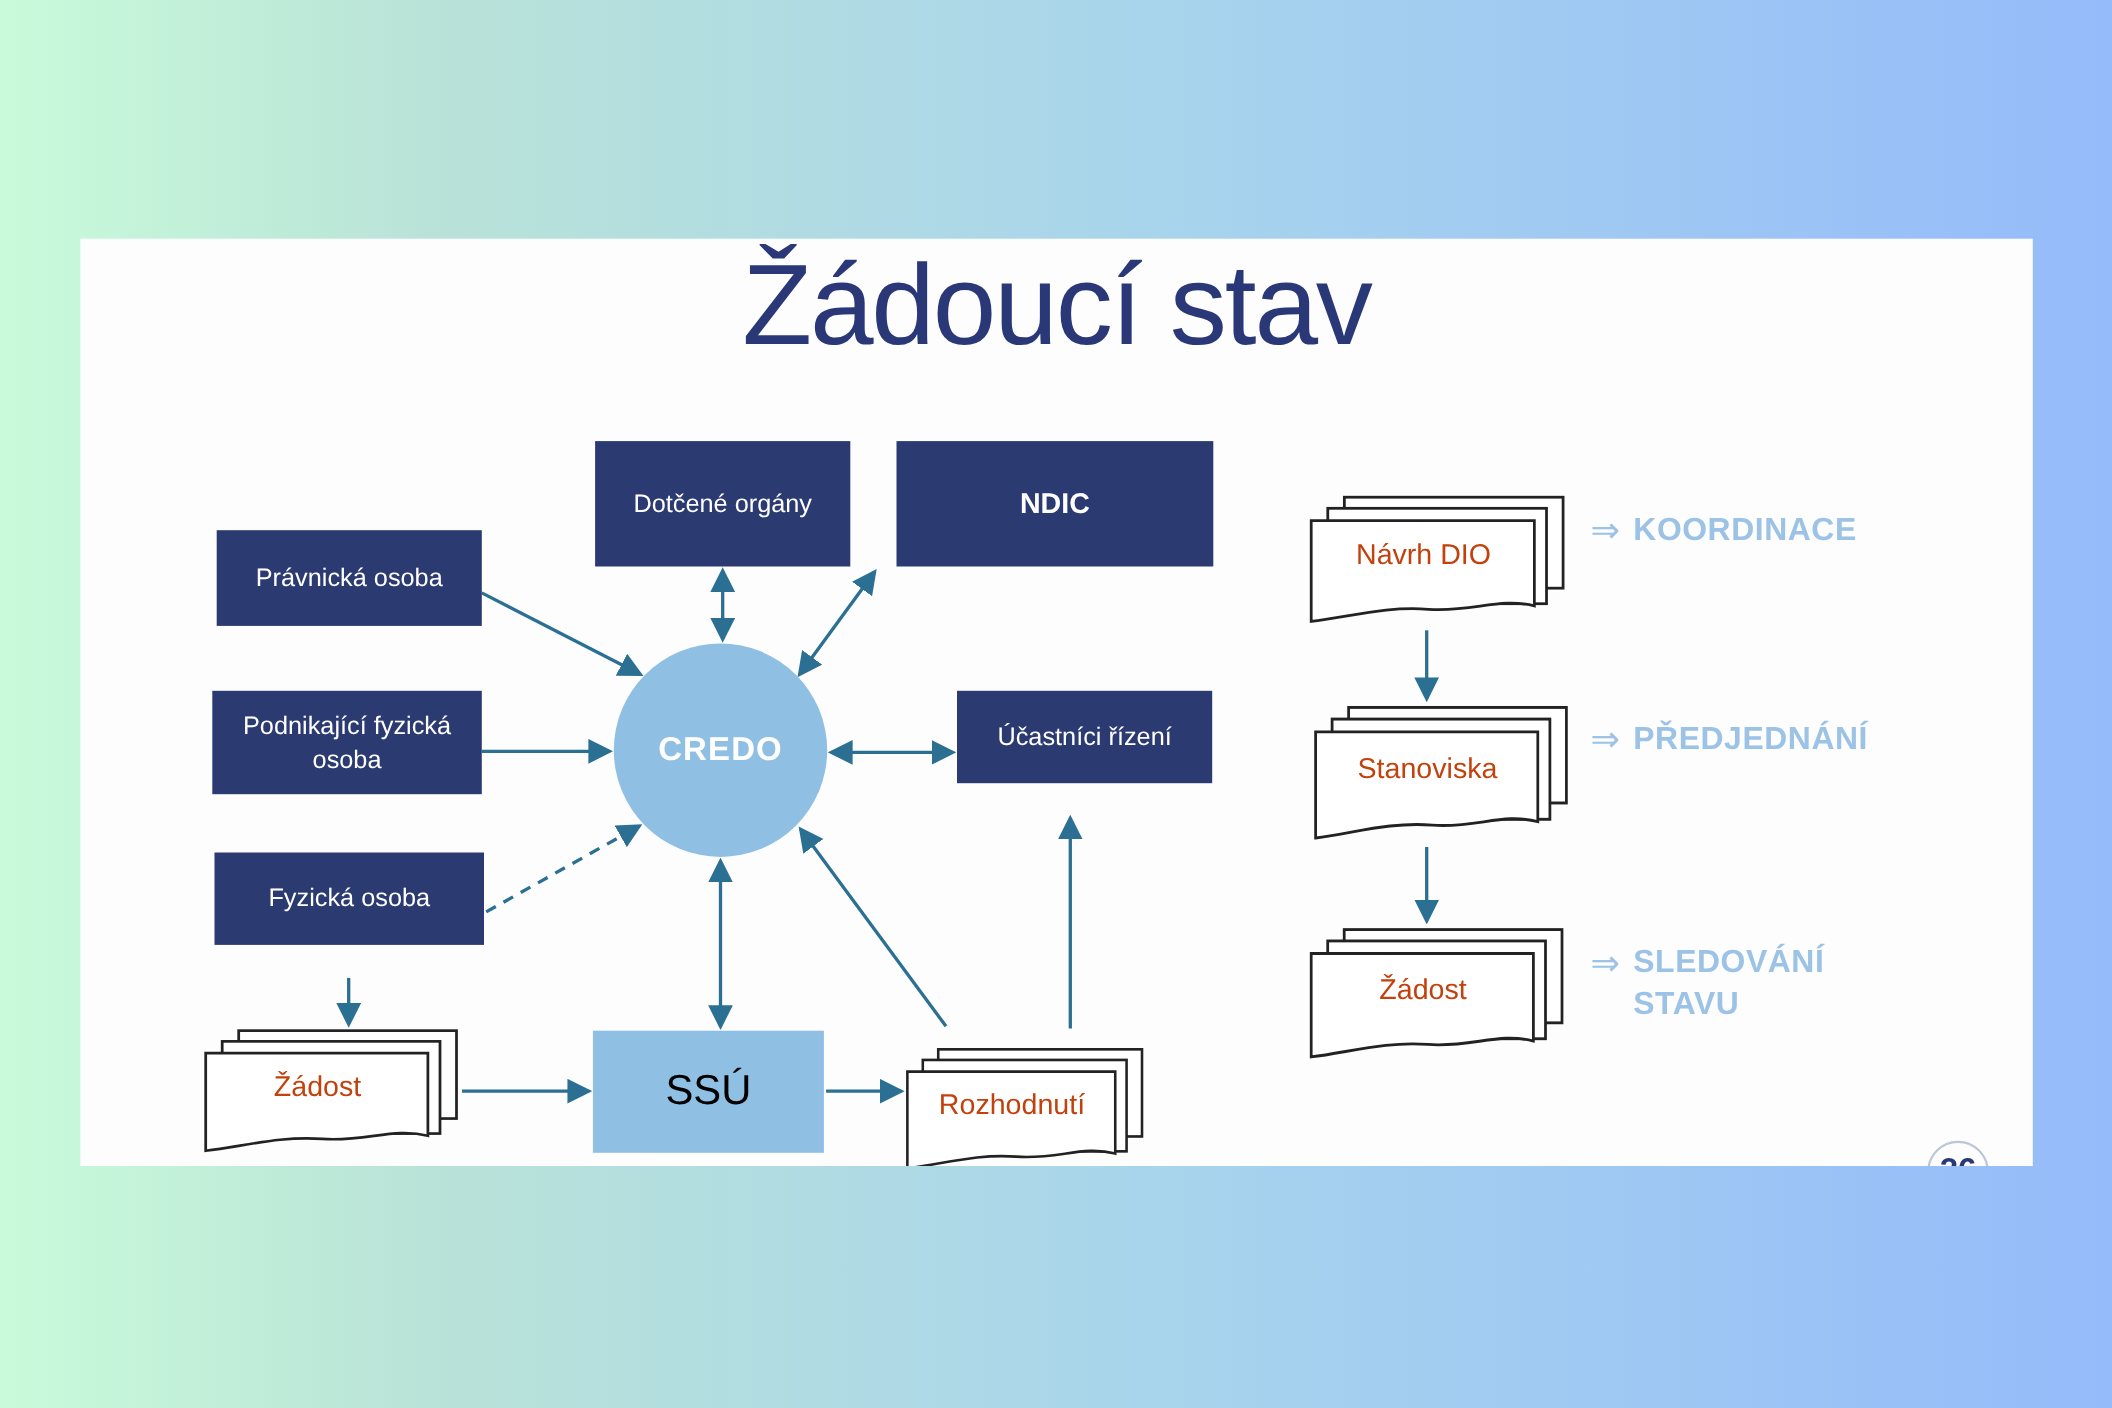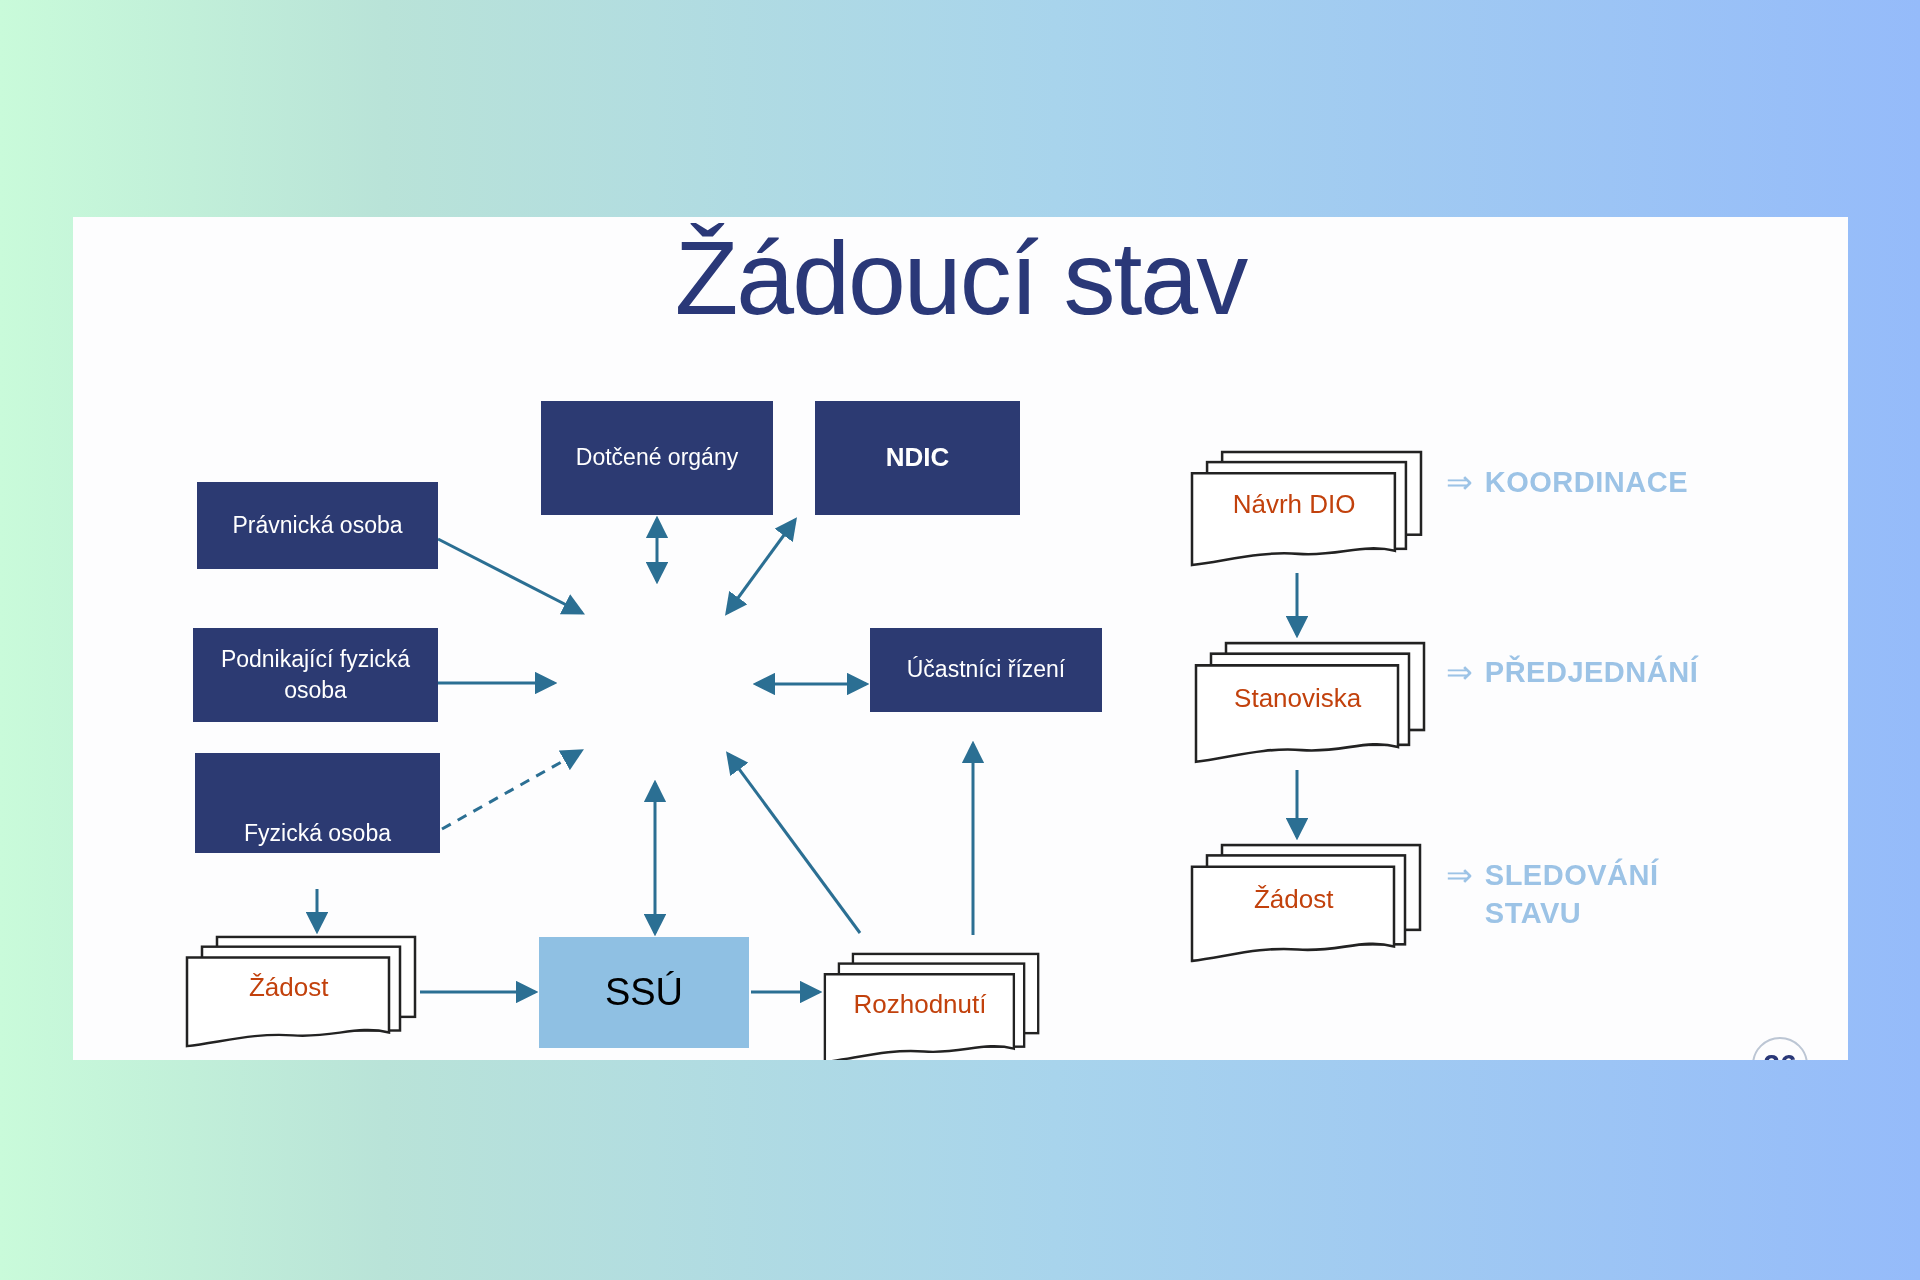--- a/index.html
+++ b/index.html
@@ -51,24 +51,24 @@
 
   .page-number {
     position:absolute; z-index:2; left:1679px; top:820px; width:56px; height:56px;
     border:2px solid #bcc6d4; border-radius:50%;
     display:flex; align-items:center; justify-content:center;
     color:#2a3878; font-weight:700; font-size:30px; background:#fdfdfe;
   }
 
   
   #n-dotcene      { left:468px; top:184px; width:232px; height:114px; }
-  #n-ndic         { left:742px; top:184px; width:205px; height:114px; }
+  #n-ndic         { left:742px; top:184px; width:288px; height:114px; }
   #n-pravnicka    { left:124px; top:265px; width:241px; height:87px; }
   #n-podnikajici  { left:120px; top:411px; width:245px; height:94px; }
-  #n-fyzicka      { left:122px; top:536px; width:245px; height:100px;align-items:flex-end; }
+  #n-fyzicka      { left:122px; top:558px; width:245px; height:84px; }
   #n-ucastnici    { left:797px; top:411px; width:232px; height:84px; }
   #n-ssu          { left:466px; top:720px; width:210px; height:111px; }
   #n-credo        { left:485px; top:368px; width:194px; height:194px; }
 
   #d-zadost-left  { left:112px; top:718px; width:233px; height:115px; }
   #d-rozhodnuti   { left:750px; top:735px; width:218px; height:114px; }
   #d-navrh-dio    { left:1117px; top:233px; width:234px; height:119px; }
   #d-stanoviska   { left:1121px; top:424px; width:233px; height:125px; }
   #d-zadost-right { left:1117px; top:626px; width:233px; height:122px; }
 
@@ -122,20 +122,23 @@
     </div>
     <div class="box" id="n-fyzicka">
       <span>Fyzická osoba</span>
     </div>
     <div class="box" id="n-ucastnici">
       <span>Účastníci řízení</span>
     </div>
     <div class="box light" id="n-ssu">
       <span>SSÚ</span>
     </div>
+    <div class="circle" id="n-credo">
+      <span>CREDO</span>
+    </div>
 
     <div class="docstack" id="d-zadost-left">
       <svg viewBox="0 0 233 118" preserveAspectRatio="none">
         <g stroke="#222" stroke-width="2.5" fill="#fff">
           <rect x="32" y="2" width="198" height="82"></rect>
           <rect x="17" y="12" width="198" height="86"></rect>
           <path d="M2,23 L204,23 L204,100 C172,92 148,106 108,103 C70,100 36,110 2,114 Z"></path>
         </g>
       </svg>
       <div class="doc-label">Žádost</div>

